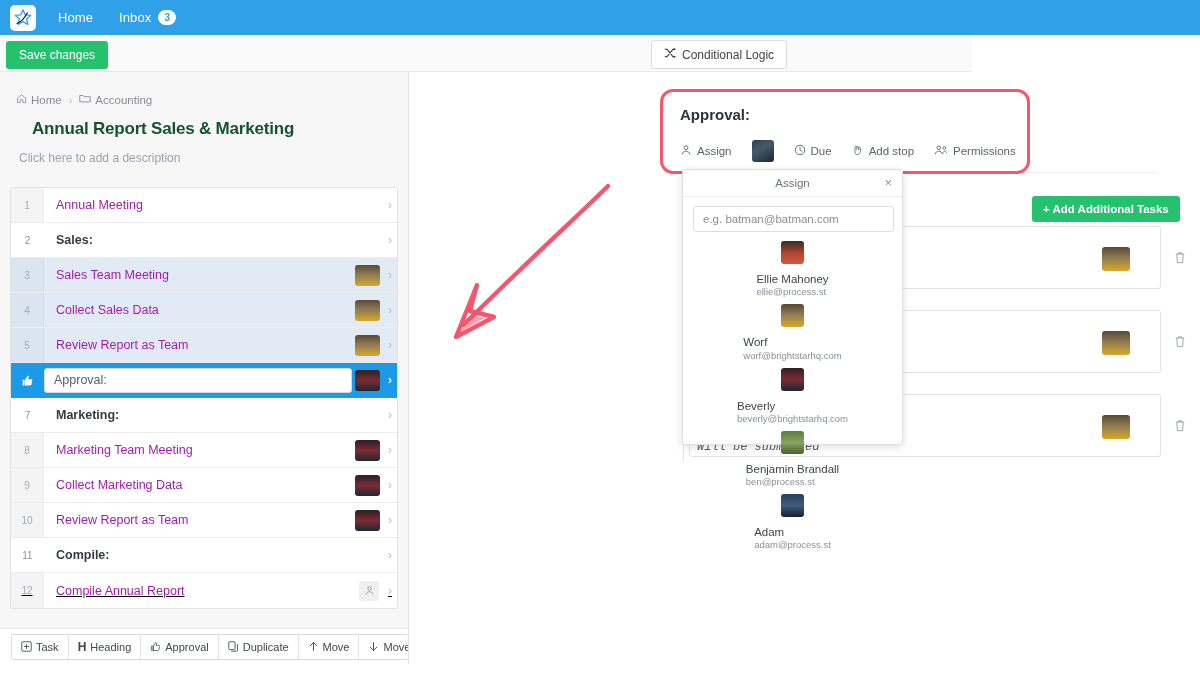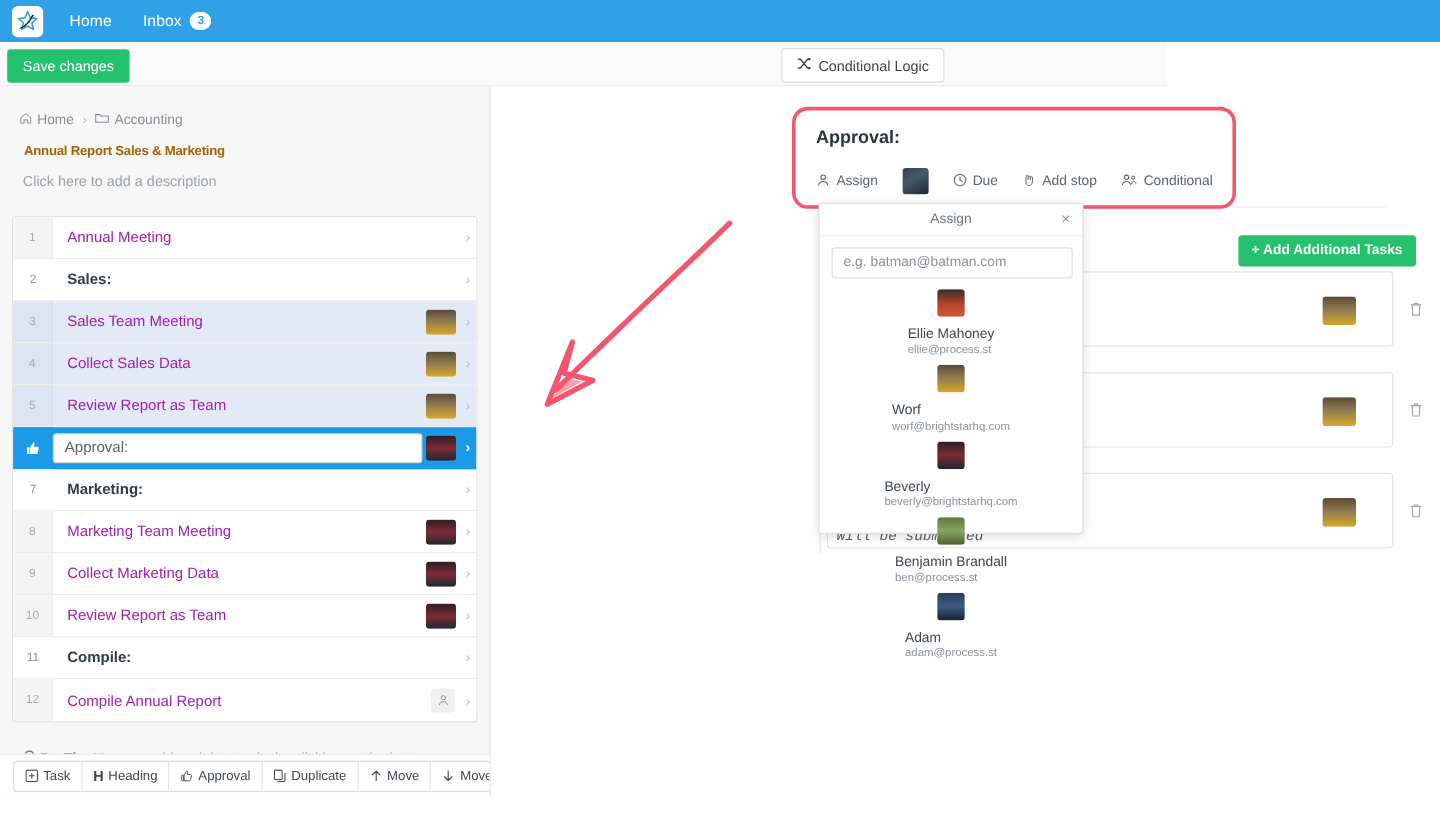--- a/index.html
+++ b/index.html
@@ -67,39 +67,39 @@
     border-right: 1px solid #e4e4e4;
     overflow: hidden;
   }
   .breadcrumb {
     display: flex; align-items: center; gap: 7px;
     margin: 21px 0 0 16px; font-size: 11.5px; color: #868e96;
   }
   .breadcrumb .crumb { display: flex; align-items: center; gap: 4px; }
   .breadcrumb .sep { color: #b5bcc2; font-size: 11px; }
   .wf-title {
-    margin: 13px 0 0 20px;
-    font-size: 11px; font-weight: bold; color: #a16207;
+    margin: 13px 0 0 32px;
+    font-size: 17px; font-weight: bold; color: #14532d;
     letter-spacing: -.2px;
   }
   .wf-desc {
     margin: 12px 0 0 19px; font-size: 12px; color: #9aa2aa;
   }
 
   .task-list {
     margin: 22px 10px 0 10px;
     border: 1px solid #e2e2e2; border-radius: 3px;
     background: #fff; overflow: hidden;
   }
   .task-row {
     display: flex; align-items: stretch;
     height: 35px; border-bottom: 1px solid #ededed;
     position: relative;
   }
-  .task-row:last-child { border-bottom: none; }
+  .task-row:last-child { border-bottom: none; text-decoration: underline; }
   .task-num {
     width: 33px; flex: 0 0 33px;
     display: flex; align-items: center; justify-content: center;
     font-size: 10px; color: #a5acb3;
     background: #f4f4f4; border-right: 1px solid #ededed;
   }
   .task-row.heading .task-num { background: #ffffff; border-right: none; color: #8e959c; }
   .task-row.tinted { background: #e2ebf5; }
   .task-row.tinted .task-num { background: #dbe5f1; border-right-color: #d2ddea; }
   .task-label {
@@ -515,21 +515,21 @@
       </span>
       <span class="meta-item">
         <span>
           <svg width="14" height="12" viewBox="0 0 18 16" aria-hidden="true">
             <circle cx="6" cy="5" r="2.4" fill="none" stroke="#5c646d" stroke-width="1.2"></circle>
             <path d="M1.4 13.6c.4-2.7 2.3-4 4.6-4s4.2 1.3 4.6 4" fill="none" stroke="#5c646d" stroke-width="1.2"></path>
             <circle cx="13.4" cy="5.4" r="1.8" fill="none" stroke="#5c646d" stroke-width="1.1"></circle>
             <path d="M11.6 12.6c.3-2 1.2-2.9 2.6-2.9 1.2 0 2 .7 2.3 2.2" fill="none" stroke="#5c646d" stroke-width="1.1"></path>
           </svg>
         </span>
-        <span>Conditional</span>
+        <span>Permissions</span>
       </span>
     </div>
   </div>
   <div class="red-ring"></div>
 
   <button class="add-tasks-btn">+ Add Additional Tasks</button>
 
   <div class="subtask-col">
     <div class="subtask-divider"></div>
 

